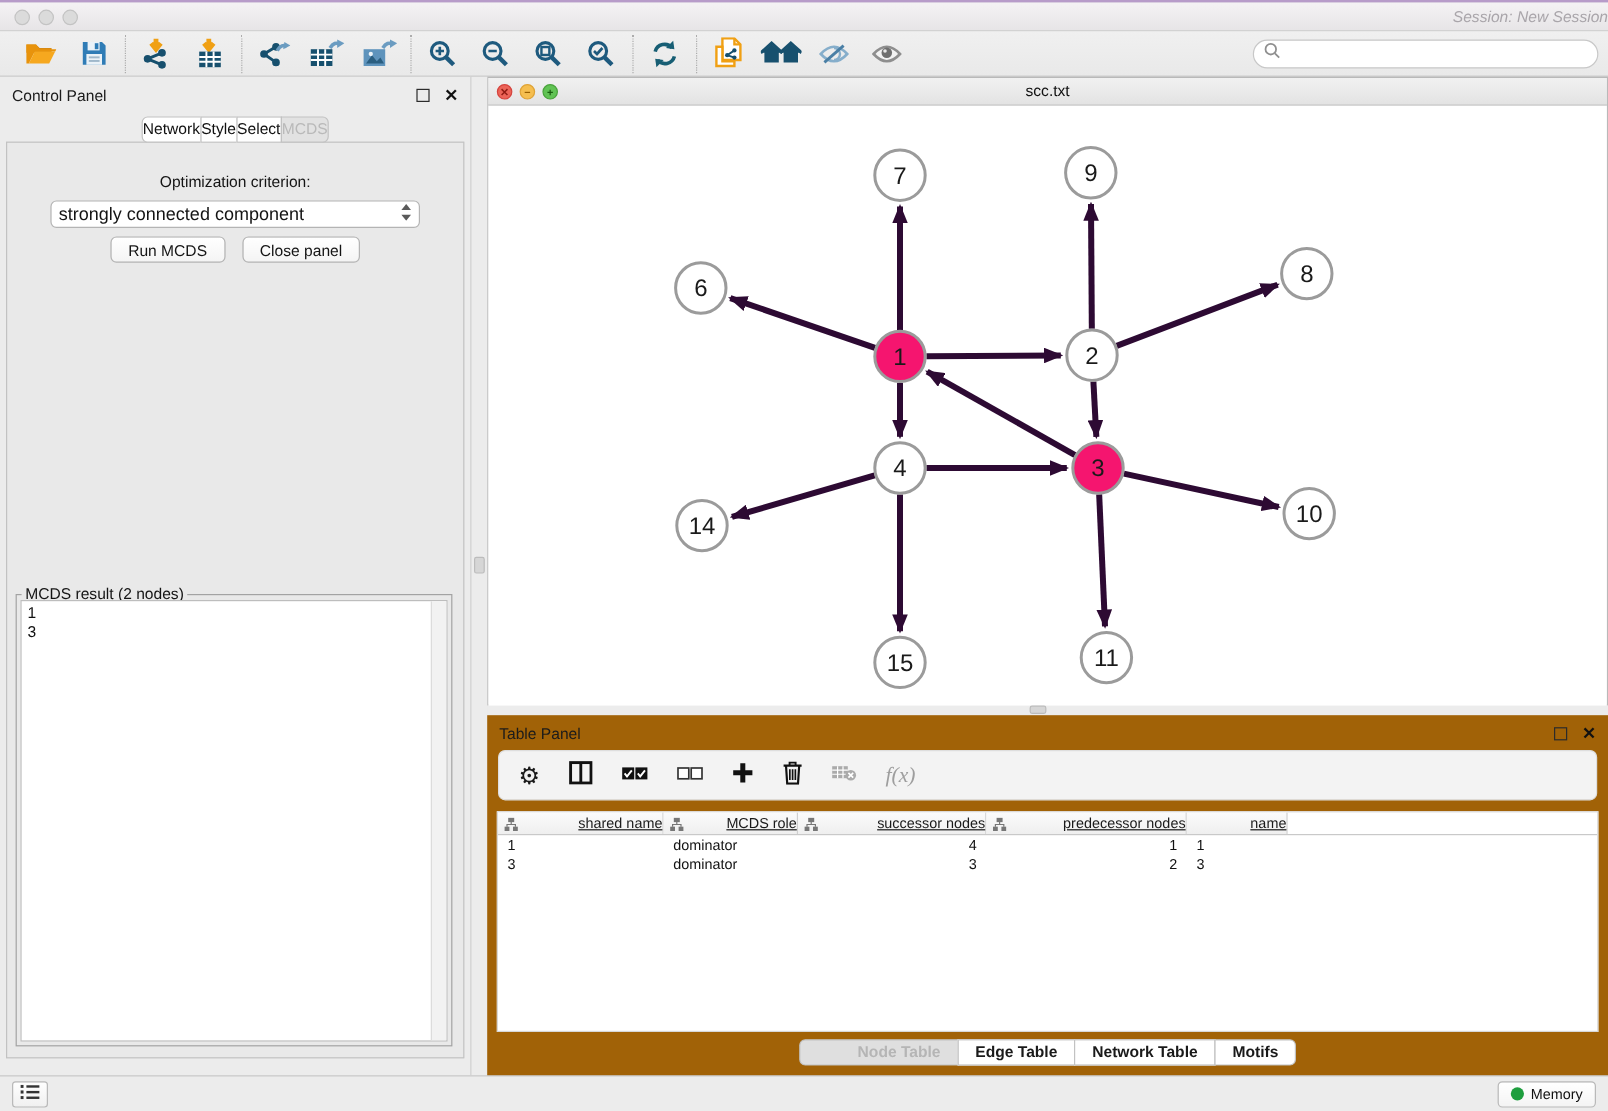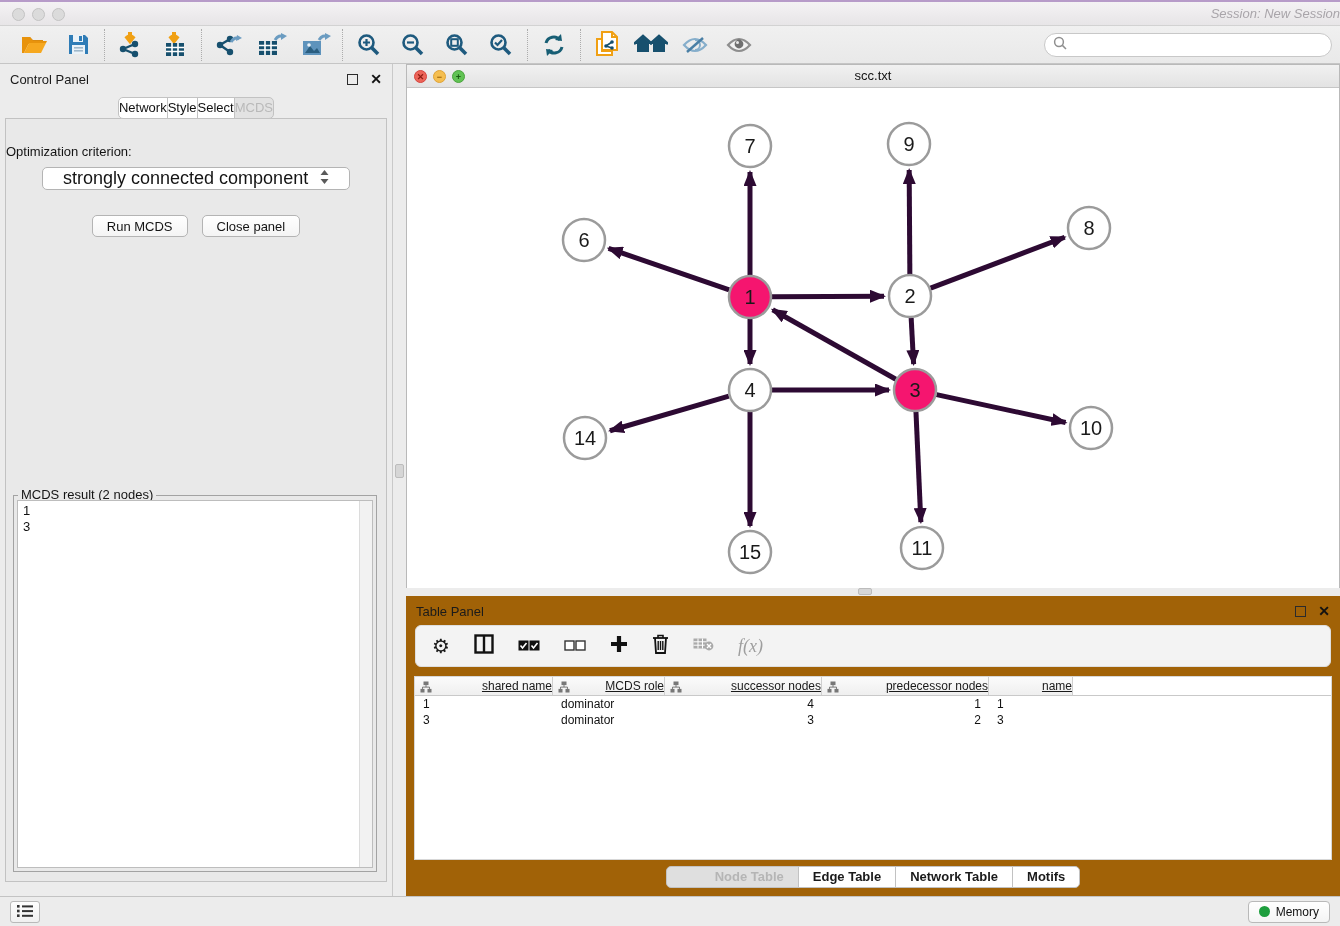--- a/index.html
+++ b/index.html
@@ -46,27 +46,27 @@
   .cp-tabs { position:absolute; top:33px; left:0; right:0; display:flex;
     justify-content:center; z-index:2; }
   .cp-tab { height:22px; line-height:20px; padding:0 0; font-size:13px;
     background:#FFF; border:1px solid #C2C2C2; margin-left:-1px;
     color:#111; }
   .cp-tab:first-child { border-radius:5px 0 0 5px; margin-left:0; }
   .cp-tab:last-child { border-radius:0 5px 5px 0; }
   .cp-tab.active { background:#E2E2E2; color:#B9B9B9; }
   .cp-body { position:absolute; left:5px; right:5px; top:54px; bottom:14px;
     border:1px solid #C2C2C2; background:#E9E9E9; }
-  .opt-label { text-align:left; margin-top:25px; font-size:13px;
+  .opt-label { text-align:center; margin-top:25px; font-size:13px;
     color:#141414; }
   .dropdown { margin:8px auto 0; width:308px; height:23px; background:#FFF;
     border:1px solid #B4B4B4; border-radius:5px; display:flex;
-    align-items:center; padding:0 20px; font-size:18px; color:#141414; }
+    align-items:center; padding:0 6px; font-size:15px; color:#141414; }
   .dropdown .dd-label { flex:1; }
-  .btn-row { display:flex; justify-content:center; gap:14px; margin-top:25px; }
+  .btn-row { display:flex; justify-content:center; gap:14px; margin-top:7px; }
   .push-btn { height:22px; padding:0 14px; background:linear-gradient(#FFFFFF,#F4F4F4);
     border:1px solid #B4B4B4; border-radius:5px; font-size:13px; color:#141414;
     font-family:"Liberation Sans",sans-serif; }
   .result-group { position:absolute; left:7px; right:9px; top:376px; bottom:9px;
     border:1px solid #A3A3A3; background:#E9E9E9; }
   .result-legend { position:absolute; top:-9px; left:4px; background:#E9E9E9;
     padding:0 3px; font-size:13px; color:#141414; }
   .result-list { position:absolute; left:3px; right:3px; top:4px; bottom:3px;
     background:#FFF; border:1px solid #BDBDBD; overflow:hidden;
     font-size:13px; color:#111; padding:2px 0 0 5px; }

